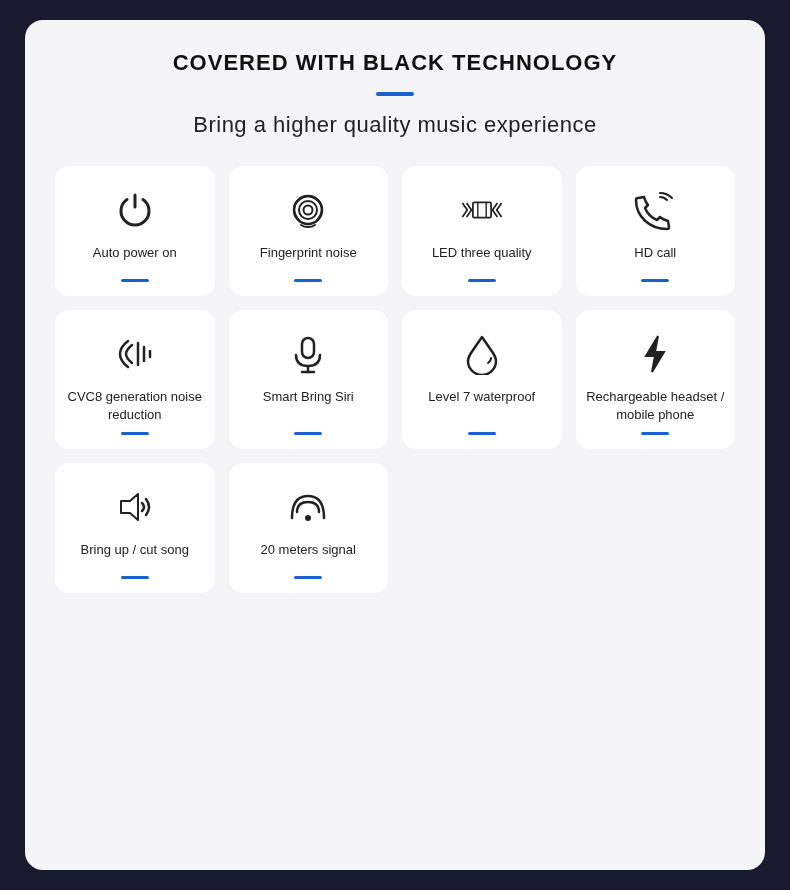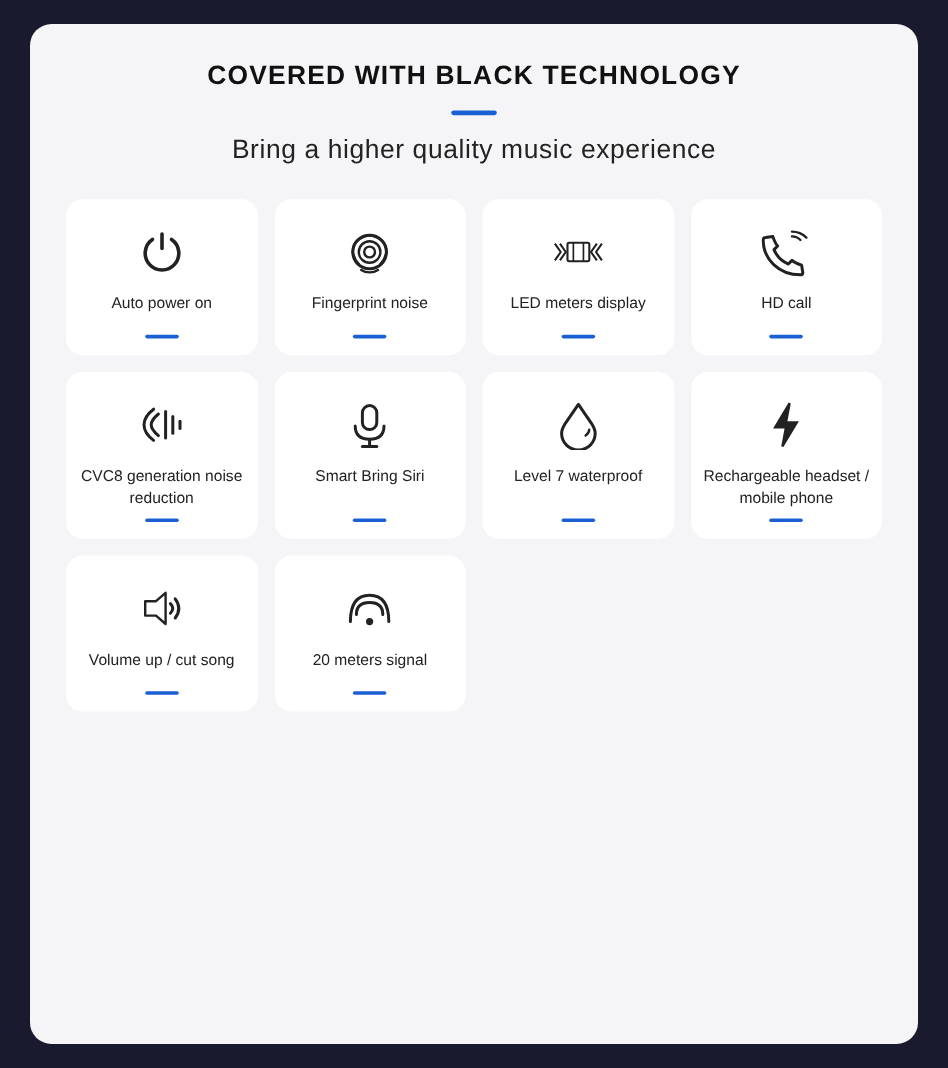--- a/index.html
+++ b/index.html
@@ -139,21 +139,21 @@
 
           <rect x="17" y="4" width="26" height="22" rx="2" stroke="#222" stroke-width="2.5" fill="none"></rect>
 
           <line x1="24" y1="4" x2="24" y2="26" stroke="#222" stroke-width="2"></line>
           <line x1="36" y1="4" x2="36" y2="26" stroke="#222" stroke-width="2"></line>
 
           <polyline points="58,5 51,15 58,25" stroke="#222" stroke-width="2.5" stroke-linejoin="round" fill="none"></polyline>
           <polyline points="52,5 45,15 52,25" stroke="#222" stroke-width="2.5" stroke-linejoin="round" fill="none"></polyline>
         </svg>
       </div>
-      <div class="feature-label">LED meters display</div>
+      <div class="feature-label">LED three quality</div>
       <div class="feature-underline"></div>
     </div>
 
     <div class="feature-card">
       <div class="icon-area">
         <svg viewBox="0 0 42 42" fill="none" xmlns="http://www.w3.org/2000/svg">
           <path d="M10 8c1 3 2 6 4 8l-3 3a22 22 0 0 0 12 12l3-3c2 2 5 3 8 4l1 6a2 2 0 0 1-2 2C15 40 2 27 2 11a2 2 0 0 1 2-2l6-1z" stroke="#222" stroke-width="2.5" fill="none" stroke-linejoin="round"></path>
 
           <path d="M26 8 Q30 8 33 11" stroke="#222" stroke-width="2" stroke-linecap="round" fill="none"></path>
           <path d="M26 4 Q33 4 38 9" stroke="#222" stroke-width="2" stroke-linecap="round" fill="none"></path>
@@ -214,21 +214,21 @@
     </div>
 
     <div class="feature-card">
       <div class="icon-area">
         <svg viewBox="0 0 42 42" fill="none" xmlns="http://www.w3.org/2000/svg">
           <polygon points="7,15 7,27 16,27 24,34 24,8 16,15" stroke="#222" stroke-width="2" fill="none" stroke-linejoin="round"></polygon>
           <path d="M28 17 Q32 21 28 25" stroke="#222" stroke-width="2.5" stroke-linecap="round" fill="none"></path>
           <path d="M32 13 Q38 21 32 29" stroke="#222" stroke-width="2.5" stroke-linecap="round" fill="none"></path>
         </svg>
       </div>
-      <div class="feature-label">Volume up / cut song</div>
+      <div class="feature-label">Bring up / cut song</div>
       <div class="feature-underline"></div>
     </div>
 
     <div class="feature-card">
       <div class="icon-area">
         <svg viewBox="0 0 42 42" fill="none" xmlns="http://www.w3.org/2000/svg">
 
           <path d="M10 26 Q10 16 21 16 Q32 16 32 26" stroke="#222" stroke-width="2.5" stroke-linecap="round" fill="none"></path>
           <path d="M5 32 Q5 10 21 10 Q37 10 37 32" stroke="#222" stroke-width="2.5" stroke-linecap="round" fill="none"></path>
           <circle cx="21" cy="32" r="3" fill="#222"></circle>

